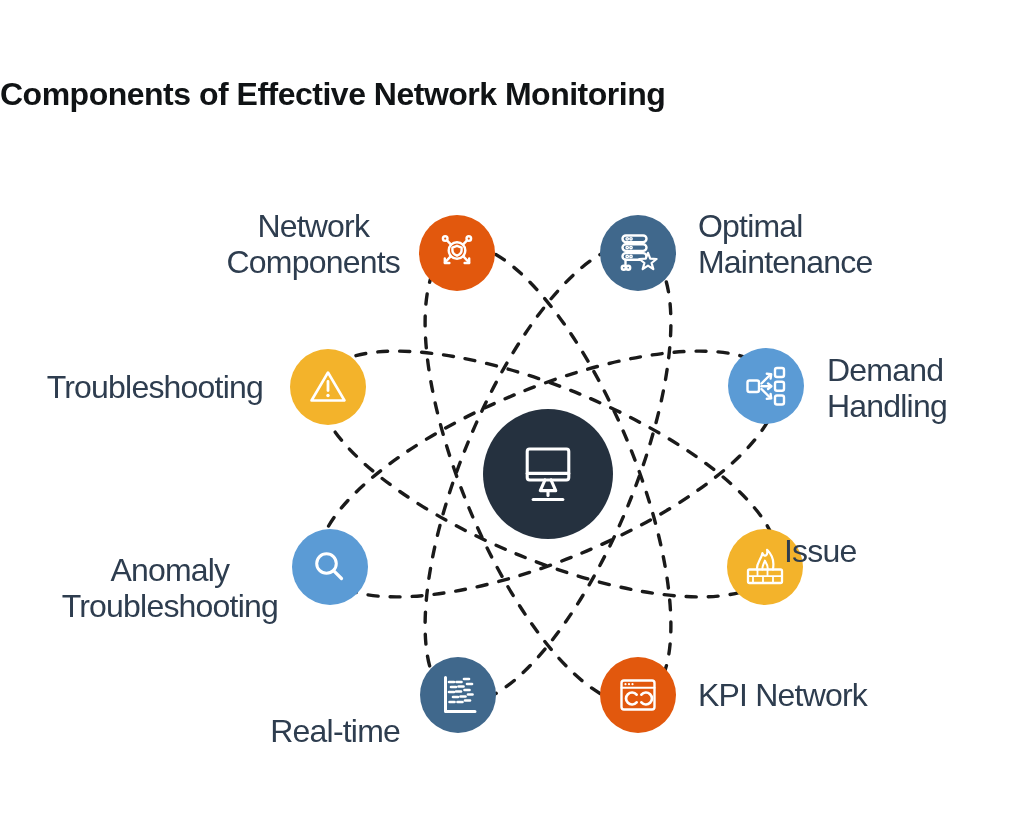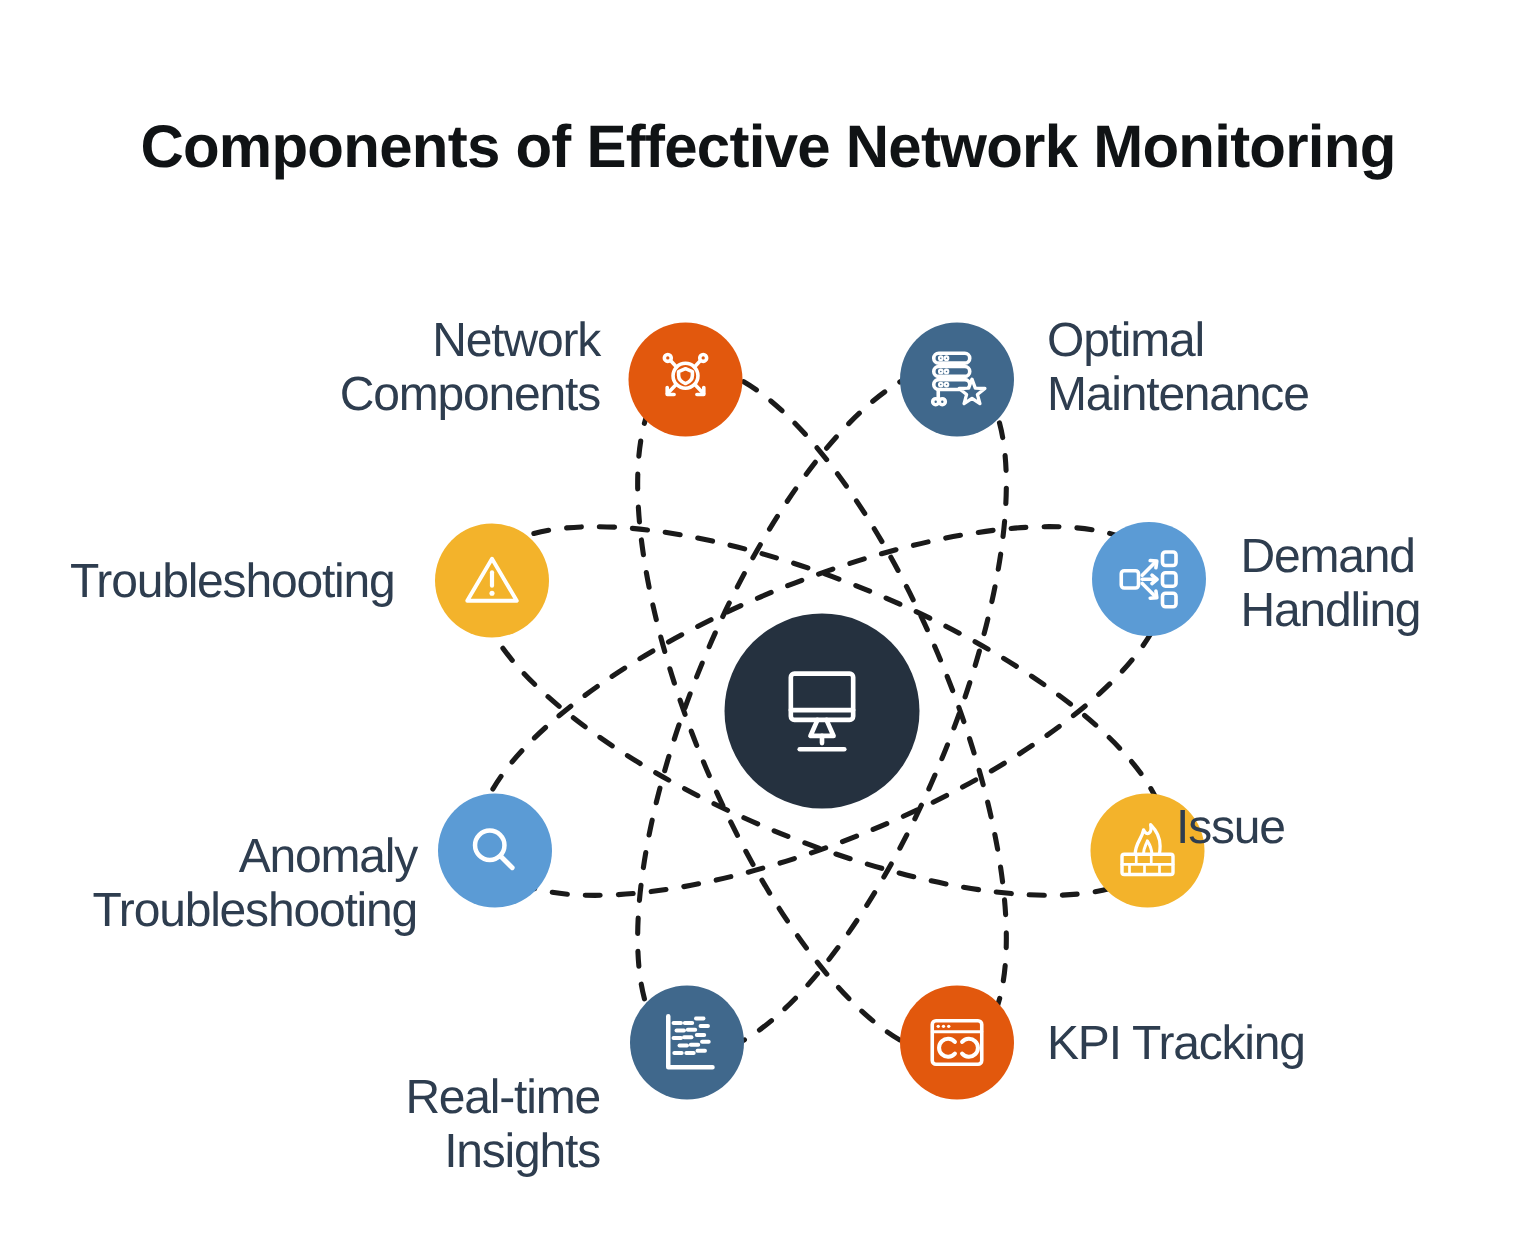--- a/index.html
+++ b/index.html
@@ -2,43 +2,43 @@
 <html style="--bg: #FFFFFF; --title-color: #101315; --label-color: #2E3D4F; --orbit-color: #1A1A1A;"><head>
 <meta charset="utf-8">
 <style>
   html,body{margin:0;padding:0;background:#fff;}
   .canvas{
     position:relative;width:1024px;height:823px;overflow:hidden;
     background:var(--bg,#fff);
     font-family:"Liberation Sans","DejaVu Sans",sans-serif;
   }
   .title{
-    position:absolute;left:0;top:76px;width:1024px;text-align:center;
-    font-size:40px;font-weight:700;letter-spacing:-0.5px;
+    position:absolute;left:0;top:76px;width:1024px;
+    font-size:32px;font-weight:700;letter-spacing:-0.5px;
     color:var(--title-color,#101315);
   }
   .orbits{position:absolute;left:0;top:0;}
   .orbits ellipse{
     fill:none;stroke:var(--orbit-color,#1a1a1a);stroke-width:3.4;
     stroke-dasharray:10 12;stroke-linecap:round;
   }
   .node{
     position:absolute;width:76px;height:76px;border-radius:50%;
     display:flex;align-items:center;justify-content:center;
   }
   .node svg{display:block;}
   .center-node{
     position:absolute;left:483px;top:409px;width:130px;height:130px;border-radius:50%;
     display:flex;align-items:center;justify-content:center;
   }
   .label{
     position:absolute;font-size:32px;line-height:36px;letter-spacing:-0.8px;
     color:var(--label-color,#2E3D4F);white-space:nowrap;
   }
-  .align-right{text-align:right;}
+  .align-right{text-align:center;}
   .ic{fill:none;stroke:#fff;stroke-width:2.4;stroke-linecap:round;stroke-linejoin:round;}
 </style>
 </head>
 <body>
 
 <div class="canvas">
 
   <div class="title">Components of Effective Network Monitoring</div>
 
   <svg class="orbits" width="1024" height="823" viewBox="0 0 1024 823">
@@ -179,32 +179,31 @@
           <line x1="26.5" y1="25.5" x2="31.5" y2="25.5"></line>
           <line x1="34" y1="23.5" x2="38.5" y2="23.5"></line>
         <line x1="15.5" y1="31" x2="20.5" y2="31"></line>
           <line x1="23.5" y1="31" x2="28.5" y2="31"></line>
           <line x1="31" y1="29.5" x2="36" y2="29.5"></line>
       </g>
     </svg>
   </div>
   <div class="label align-right" style="right:624px;top:713px">
     <div>Real-time</div>
-    <div>Insights</div>
   </div>
 
   <div class="node" style="left: 600px; top: 657px; background-color: rgb(226, 88, 13);">
     <svg width="48" height="48" viewBox="0 0 48 48" class="ic">
       <rect x="7.5" y="9.5" width="33" height="29" rx="2.5"></rect>
       <line x1="7.5" y1="16.8" x2="40.5" y2="16.8" style="stroke-width:2"></line>
       <circle cx="11.5" cy="13.2" r="1.1" style="fill:#fff;stroke:none"></circle>
       <circle cx="15" cy="13.2" r="1.1" style="fill:#fff;stroke:none"></circle>
       <circle cx="18.5" cy="13.2" r="1.1" style="fill:#fff;stroke:none"></circle>
       <path d="M22.6 23.6 A6 6 0 1 0 22.6 31.4" style="stroke-width:2.7"></path>
       <path d="M27.4 23.6 A6 6 0 1 1 27.4 31.4" style="stroke-width:2.7"></path>
     </svg>
   </div>
   <div class="label" style="left:698px;top:677px">
-    <div>KPI Tracking</div>
+    <div>KPI Network</div>
     <div></div>
   </div>
 
 </div>
 
 </body></html>

